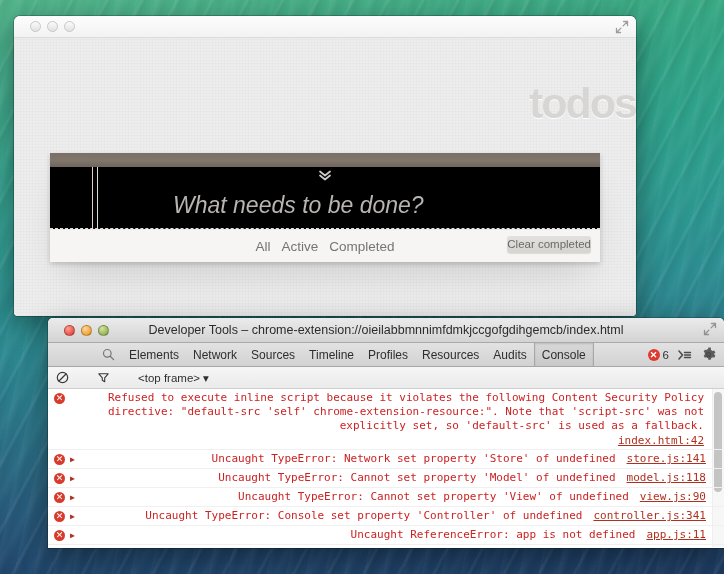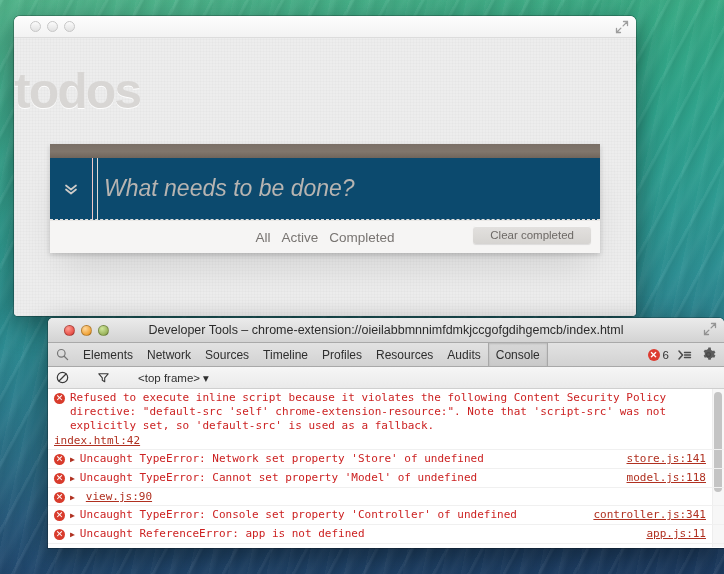--- a/index.html
+++ b/index.html
@@ -120,26 +120,26 @@
     position: relative;
     height: calc(100% - 22px);
     background: #ededed;
     background-image:
       repeating-linear-gradient(0deg, rgba(0,0,0,0.016) 0 1px, rgba(255,255,255,0) 1px 3px),
       repeating-linear-gradient(90deg, rgba(0,0,0,0.016) 0 1px, rgba(255,255,255,0) 1px 3px);
     overflow: hidden;
   }
 
   #todo-heading {
-    text-align: left;
-    font-size: 50px;
+    text-align: right;
+    font-size: 43px;
     font-weight: bold;
     color: #d8d6d4;
     letter-spacing: -2px;
-    margin-top: 28px;
+    margin-top: 44px;
     line-height: 1;
     font-family: "Liberation Sans", sans-serif;
     text-shadow: 0 1px 0 rgba(255,255,255,0.9);
   }
 
   #todoapp {
     position: relative;
     width: 550px;
     margin: 28px auto 0;
     background: #fff;
@@ -160,22 +160,23 @@
   .topbar-strip {
     height: 14px;
     background: linear-gradient(to bottom, #7a6f66 0%, #80766c 55%, #6f655c 100%);
   }
 
   .input-row {
     position: relative;
     display: flex;
     align-items: center;
     height: 62px;
-    background: #0c4a6e;
+    background: #000000;
     border-bottom: 1px dashed #e2e0de;
+    flex-direction: column;
   }
   
   .rule-line {
     position: absolute;
     top: 0; bottom: 0;
     width: 1px;
     background: #f2c9c9;
   }
   .rule-a { left: 42px; }
   .rule-b { left: 47px; background: #ded9d4; }
@@ -218,21 +219,21 @@
   }
   .filters { display: flex; gap: 11px; }
   .filters span { cursor: pointer; }
 
   .clear-completed {
     position: absolute;
     right: 9px;
     top: 5px;
     font-size: 11.5px;
     color: #6d6966;
-    padding: 3px 17px;
+    padding: 3px 0;
     border-radius: 3px;
     background: linear-gradient(to bottom, #e3e1df, #d6d4d1);
     box-shadow: inset 0 1px 0 rgba(255,255,255,0.7), 0 1px 1px rgba(0,0,0,0.10);
     cursor: pointer;
     font-family: "Liberation Sans", sans-serif;
   }
 
   
   #devtools-window {
     left: 48px;
@@ -251,20 +252,21 @@
     color: #2c2c2c;
   }
 
   
   .tabstrip {
     display: flex;
     align-items: stretch;
     height: 24px;
     background: linear-gradient(to bottom, #e2e2e2, #d2d2d2);
     border-bottom: 1px solid #a8a8a8;
+    padding-left: 46px;
   }
   .tab-search {
     width: 28px;
     display: flex;
     align-items: center;
     justify-content: center;
     opacity: 0.6;
   }
   .tab {
     display: flex;
@@ -355,32 +357,33 @@
     flex: 0 0 auto;
     color: #b03020;
     font-size: 8px;
     margin-top: 3px;
   }
   .msg-text {
     flex: 1;
     line-height: 14px;
     white-space: pre-wrap;
     word-break: break-word;
+    text-align: right;
   }
   .msg-link {
     flex: 0 0 auto;
     color: #b03020;
     text-decoration: underline;
     margin-left: 6px;
     white-space: nowrap;
     cursor: pointer;
   }
   .msg.block { display: block; padding-right: 20px; }
   .msg.block .row1 { display: flex; gap: 5px; }
-  .msg.block .linkrow { text-align: left; margin-top: 1px; }
+  .msg.block .linkrow { text-align: right; margin-top: 1px; }
   .msg.block .linkrow .msg-link { margin-left: 0; }
 
   .prompt-row {
     display: flex;
     align-items: center;
     gap: 5px;
     padding: 3px 6px;
     background: #fff;
     font-family: "DejaVu Sans Mono", monospace;
     font-size: 11px;
@@ -542,20 +545,21 @@
       <div class="msg">
         <div class="msg-icon">✕</div>
         <span class="disclosure">▶</span>
         <div class="msg-text">Uncaught TypeError: Cannot set property 'Model' of undefined</div>
         <span class="msg-link">model.js:118</span>
       </div>
 
       <div class="msg">
         <div class="msg-icon">✕</div>
         <span class="disclosure">▶</span>
+        <div class="msg-text">Uncaught TypeError: Cannot set property 'View' of undefined</div>
         <span class="msg-link">view.js:90</span>
       </div>
 
       <div class="msg">
         <div class="msg-icon">✕</div>
         <span class="disclosure">▶</span>
         <div class="msg-text">Uncaught TypeError: Console set property 'Controller' of undefined</div>
         <span class="msg-link">controller.js:341</span>
       </div>
 

